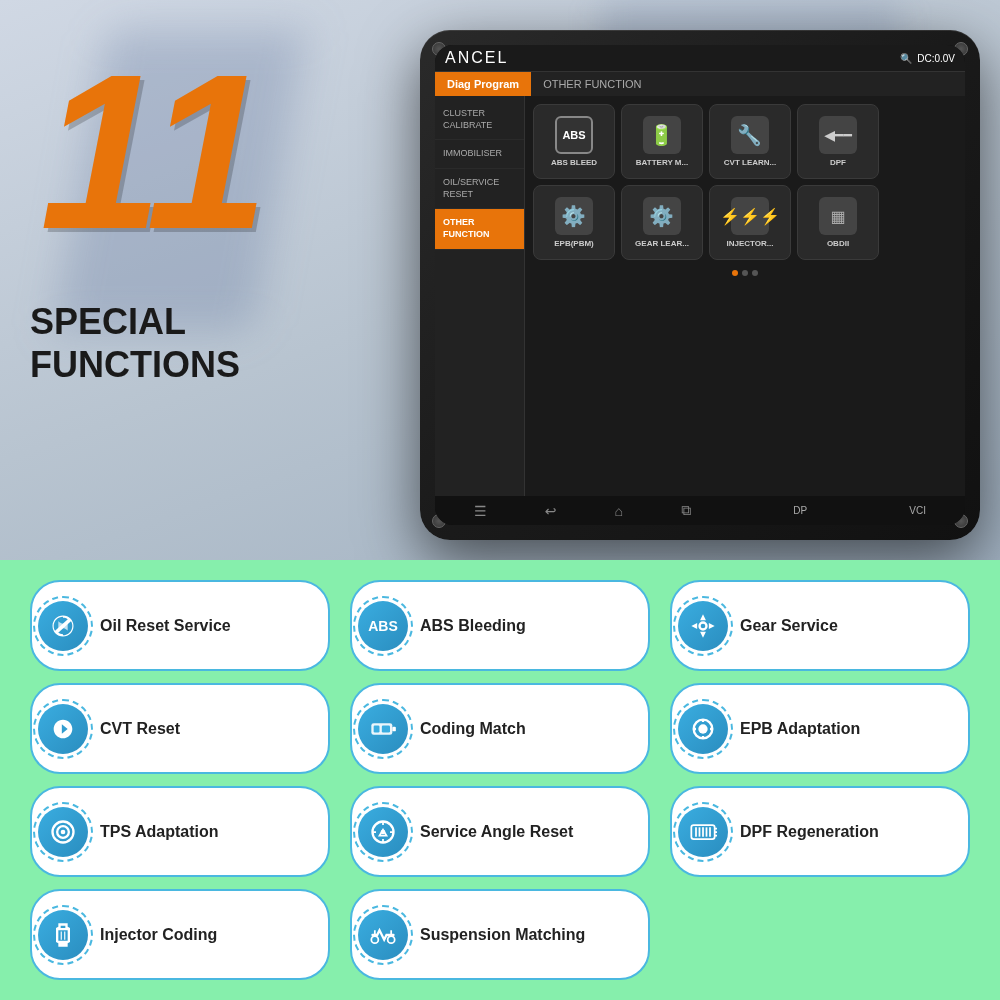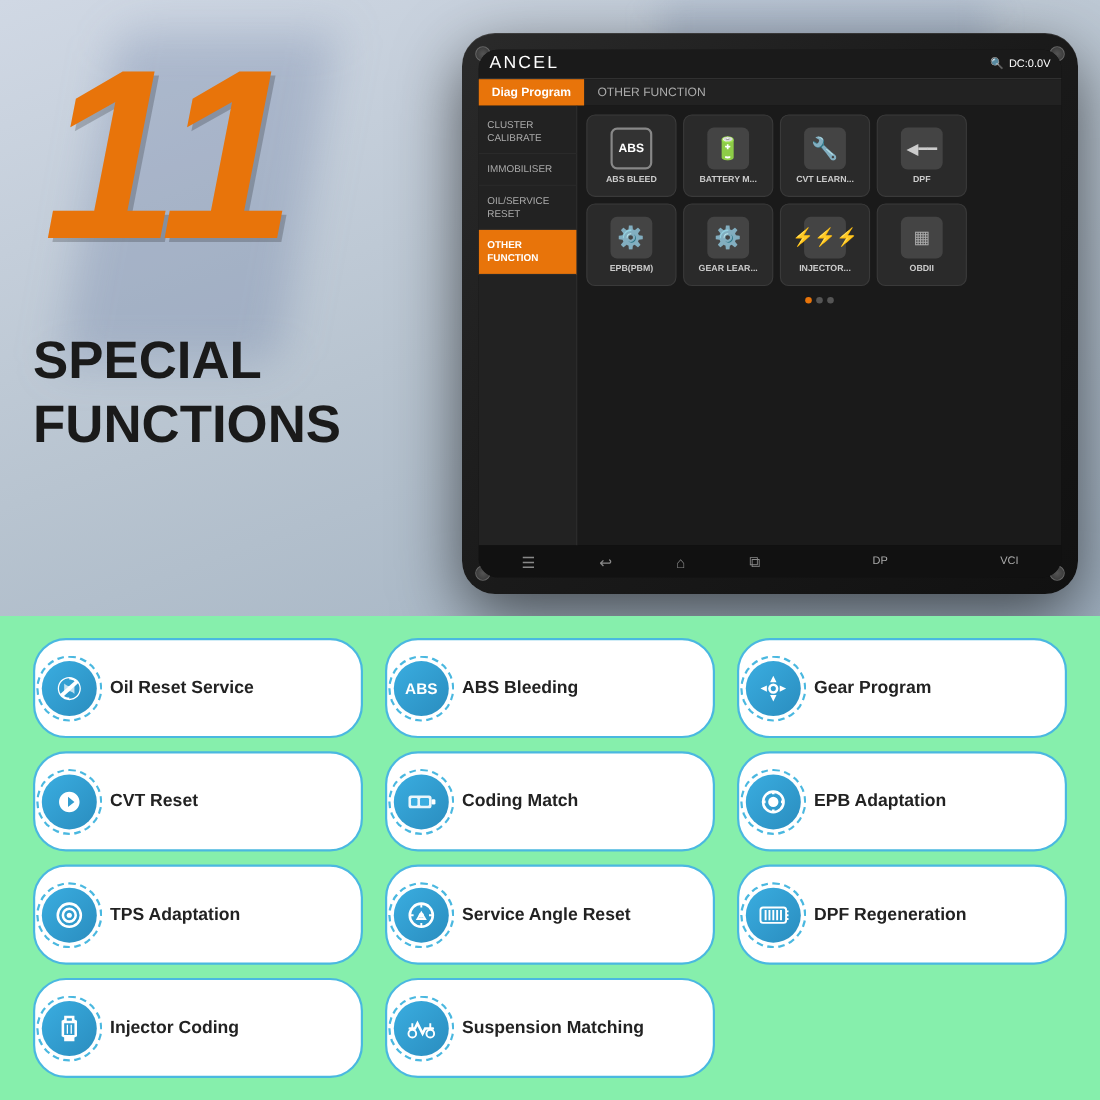--- a/index.html
+++ b/index.html
@@ -43,36 +43,36 @@
       top: 0; right: 100px;
       width: 300px; height: 400px;
       background: rgba(120,140,170,0.25);
       filter: blur(15px);
       border-radius: 10px;
     }
 
     
     .big-number {
       position: absolute;
-      top: 30px;
+      top: 42px;
       left: 40px;
       font-size: 220px;
       font-weight: 900;
       color: #e8740a;
       line-height: 1;
       font-style: italic;
       text-shadow: 4px 4px 0px rgba(0,0,0,0.2);
     }
 
     
     .special-text {
       position: absolute;
       top: 300px;
       left: 30px;
-      font-size: 48px;
+      font-size: 36px;
       font-weight: 900;
       color: #1a1a1a;
       line-height: 1.2;
       text-transform: uppercase;
     }
 
     
     .device-container {
       position: absolute;
       top: 30px;
@@ -474,21 +474,21 @@
       </div>
       <span class="function-label">ABS Bleeding</span>
     </div>
 
     <div class="function-item">
       <div class="function-icon-wrap">
         <svg class="icon-svg" viewBox="0 0 24 24">
           <path d="M12 2L9.5 7H14.5L12 2zM12 22L9.5 17H14.5L12 22zM2 12L7 9.5V14.5L2 12zM22 12L17 9.5V14.5L22 12zM12 8a4 4 0 100 8 4 4 0 000-8zm0 2a2 2 0 110 4 2 2 0 010-4z" fill="white"></path>
         </svg>
       </div>
-      <span class="function-label">Gear Program</span>
+      <span class="function-label">Gear Service</span>
     </div>
 
     <div class="function-item">
       <div class="function-icon-wrap">
         <svg class="icon-svg" viewBox="0 0 24 24">
           <path d="M12 4c-4.4 0-8 3.6-8 8s3.6 8 8 8 8-3.6 8-8-3.6-8-8-8zm-1 12V8l5 4-5 4z" fill="white"></path>
         </svg>
       </div>
       <span class="function-label">CVT Reset</span>
     </div>

